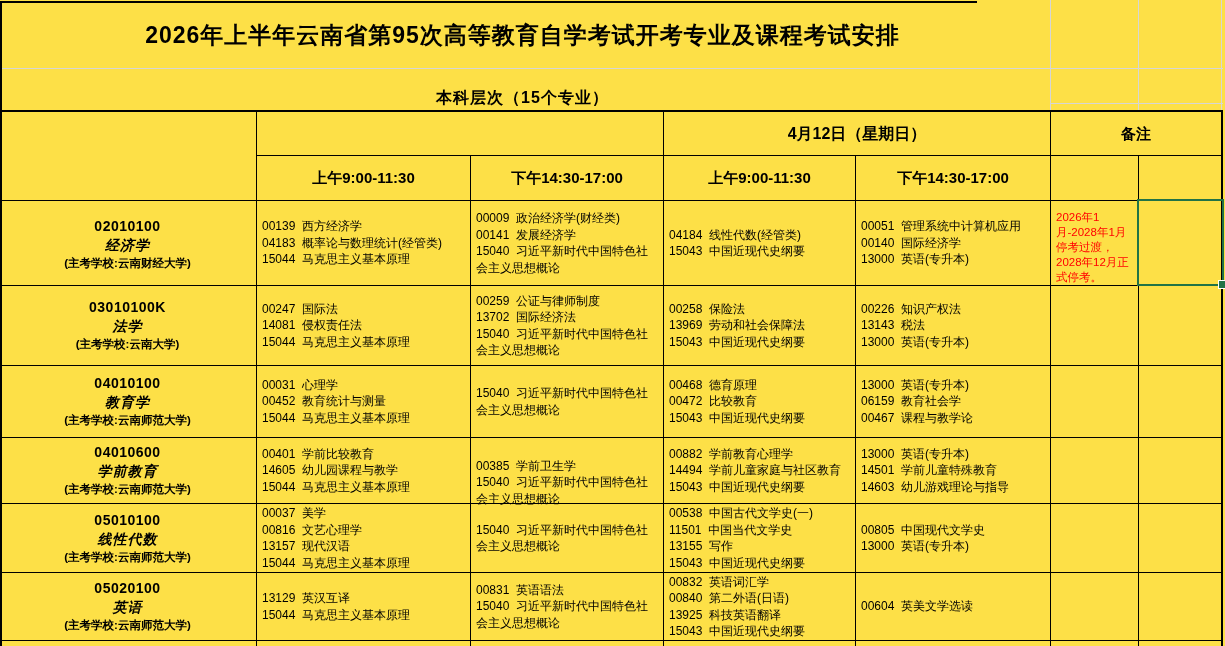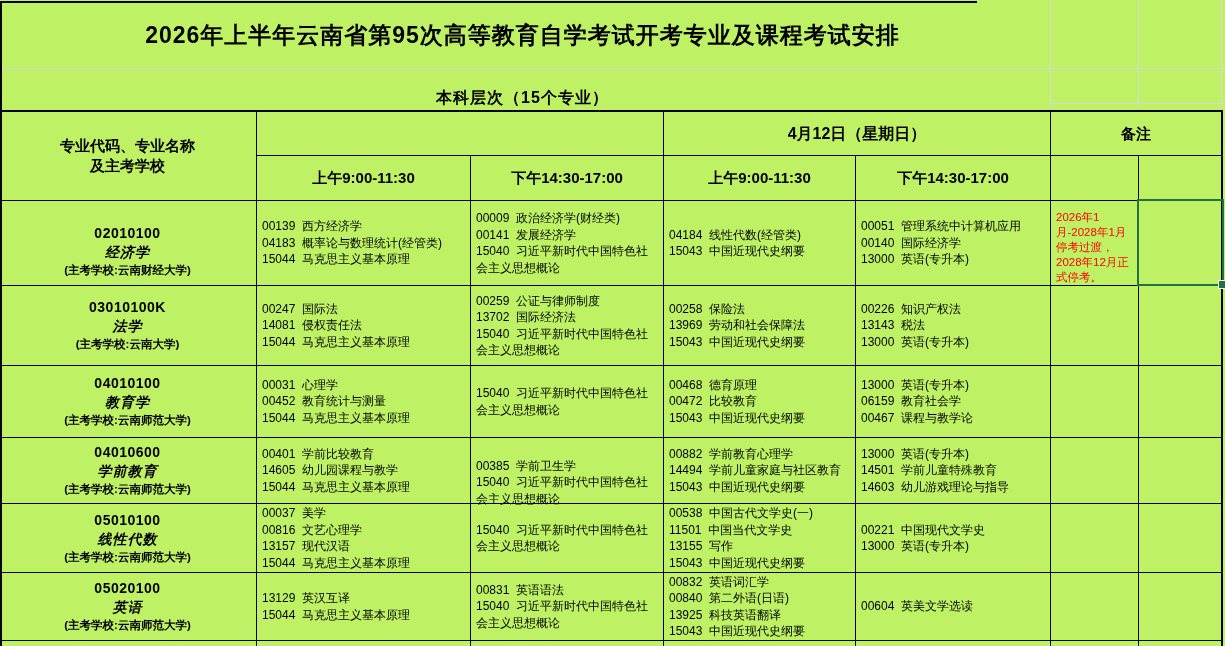--- a/index.html
+++ b/index.html
@@ -1,16 +1,16 @@
 <!DOCTYPE html>
 <html><head>
 <meta charset="utf-8">
 <style>
   html,body{margin:0;padding:0;background:#fff;}
-  .sheet{position:relative;width:1225px;height:646px;background:#bef264;overflow:hidden;
+  .sheet{position:relative;width:1225px;height:646px;background:#fde047;overflow:hidden;
          font-family:"Liberation Sans",sans-serif;color:#000;}
   .ln{position:absolute;background:#000;z-index:1;}
   .gl{position:absolute;background:#d6d6d6;z-index:0;}
   .cell{position:absolute;box-sizing:border-box;z-index:2;overflow:hidden;}
   .titlecell{display:flex;align-items:center;justify-content:center;
              font-size:23px;font-weight:bold;letter-spacing:1px;}
   .subtitlecell{display:flex;align-items:flex-end;justify-content:center;
                 font-size:16px;font-weight:bold;letter-spacing:1px;}
   .head{display:flex;flex-direction:column;align-items:center;justify-content:center;
         font-weight:bold;font-size:15px;line-height:20px;}
@@ -60,24 +60,20 @@
   <div class="ln" style="left:0;top:572px;width:1223px;height:1px"></div>
   <div class="ln" style="left:0;top:640px;width:1223px;height:1px"></div>
 
   <div class="cell titlecell" style="left:0;top:3px;width:1045px;height:64px">
     <span>2026年上半年云南省第95次高等教育自学考试开考专业及课程考试安排</span>
   </div>
   <div class="cell subtitlecell" style="left:0;top:69px;width:1045px;height:40px">
     <span>本科层次（15个专业）</span>
   </div>
 
-  <div class="cell head" style="left:0;top:112px;width:255px;height:88px">
-    <div>专业代码、专业名称</div>
-    <div>及主考学校</div>
-  </div>
   <div class="cell head datehead" style="left:664px;top:112px;width:386px;height:43px">
     <span>4月12日（星期日）</span>
   </div>
   <div class="cell head" style="left:1051px;top:112px;width:170px;height:43px">
     <span>备注</span>
   </div>
   <div class="cell head" style="left:257px;top:156px;width:213px;height:44px">
     <span>上午9:00-11:30</span>
   </div>
   <div class="cell head" style="left:471px;top:156px;width:192px;height:44px">
@@ -85,21 +81,21 @@
   </div>
   <div class="cell head" style="left:664px;top:156px;width:191px;height:44px">
     <span>上午9:00-11:30</span>
   </div>
   <div class="cell head" style="left:856px;top:156px;width:194px;height:44px">
     <span>下午14:30-17:00</span>
   </div>
   <div class="cell" style="left:1051px;top:156px;width:87px;height:44px"></div>
   <div class="cell" style="left:1139px;top:156px;width:82px;height:44px"></div>
 
-  <div class="cell majorcell" style="left:0;top:209px;width:255px;height:84px">
+  <div class="cell majorcell" style="left:0;top:202px;width:255px;height:84px">
     <div class="mcode">02010100</div>
     <div class="mname">经济学</div>
     <div class="mschool">(主考学校:云南财经大学)</div>
   </div>
   <div class="cell courses" style="left:257px;top:201px;width:213px;height:84px">
       <div class="course">00139  西方经济学</div>
       <div class="course">04183  概率论与数理统计(经管类)</div>
       <div class="course">15044  马克思主义基本原理</div>
     </div>
   <div class="cell courses" style="left:471px;top:201px;width:192px;height:84px">
@@ -214,21 +210,21 @@
   <div class="cell courses" style="left:471px;top:504px;width:192px;height:68px">
       <div class="course">15040  习近平新时代中国特色社会主义思想概论</div>
     </div>
   <div class="cell courses" style="left:664px;top:504px;width:191px;height:68px">
       <div class="course">00538  中国古代文学史(一)</div>
       <div class="course">11501  中国当代文学史</div>
       <div class="course">13155  写作</div>
       <div class="course">15043  中国近现代史纲要</div>
     </div>
   <div class="cell courses" style="left:856px;top:504px;width:194px;height:68px">
-      <div class="course">00221  中国现代文学史</div>
+      <div class="course">00805  中国现代文学史</div>
       <div class="course">13000  英语(专升本)</div>
     </div>
   <div class="cell" style="left:1051px;top:504px;width:87px;height:68px"></div>
   <div class="cell" style="left:1139px;top:504px;width:82px;height:68px"></div>
 
   <div class="cell majorcell" style="left:0;top:573px;width:255px;height:67px">
     <div class="mcode">05020100</div>
     <div class="mname">英语</div>
     <div class="mschool">(主考学校:云南师范大学)</div>
   </div>

